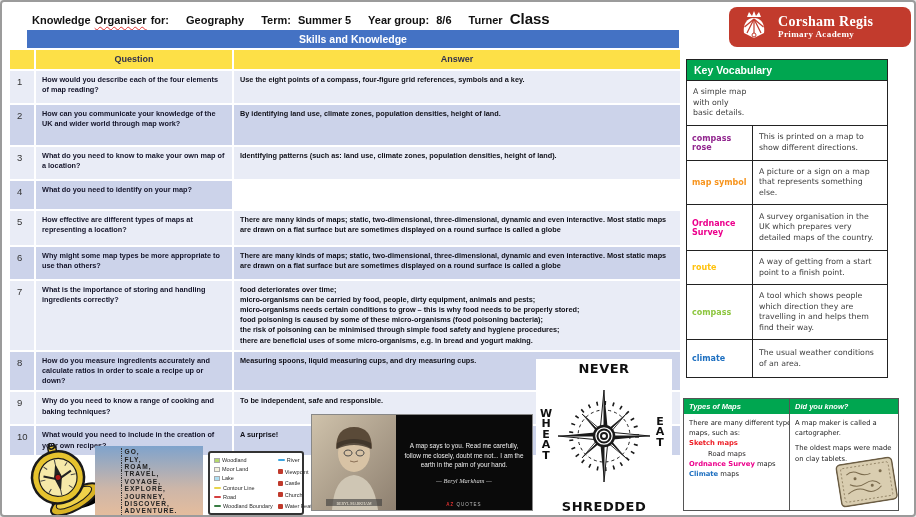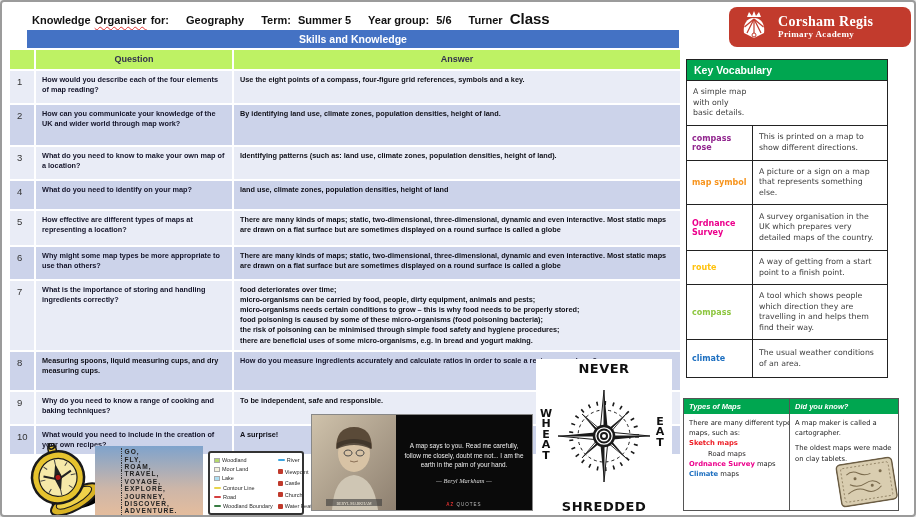--- a/index.html
+++ b/index.html
@@ -26,21 +26,21 @@
   
   .banner { position:absolute; left:25px; top:28px; width:652px; height:18px; background:#4472c4;
             color:#fff; font-weight:bold; font-size:10.5px; display:flex; align-items:center; justify-content:center; }
 
   
   .qa-table { position:absolute; left:8px; top:48px; width:670px; }
   .qa-row { display:grid; grid-template-columns:24px 196px 1fr; gap:2px; margin-bottom:2px; background:#fff; }
   .qa-cell { padding:4px 6px; font-size:7.3px; font-weight:bold; color:#15152a; line-height:1.4; }
   .qa-num { font-size:9.5px; font-weight:normal; color:#333; padding:4px 2px 4px 7px; }
   .qa-ans { white-space:pre-line; color:#101018; }
-  .hdr-row .qa-cell { background:#bef264; font-size:9px; font-weight:bold; color:#33334d;
+  .hdr-row .qa-cell { background:#fde047; font-size:9px; font-weight:bold; color:#33334d;
                       display:flex; align-items:center; justify-content:center; padding:3px; }
   .row-odd .qa-cell { background:#e9ecf6; }
   .row-even .qa-cell { background:#ccd3ea; }
   .rh1 .qa-cell{min-height:32px} .rh2 .qa-cell{min-height:40px} .rh3 .qa-cell{min-height:32px}
   .rh4 .qa-cell{min-height:28px} .rh5 .qa-cell{min-height:34px} .rh6 .qa-cell{min-height:32px}
   .rh7 .qa-cell{min-height:66px} .rh8 .qa-cell{min-height:38px} .rh9 .qa-cell{min-height:32px}
   .rh10 .qa-cell{min-height:24px}
 
   
   .vocab { position:absolute; left:684px; top:57px; width:202px; border:1px solid #222; background:#fff; }
@@ -100,21 +100,21 @@
 <body>
 
 <div id="canvas">
 
   <div class="doc-header">
     <span>Knowledge</span><span class="wavy">Organiser</span><span class="hdr-gap">for:</span>
     <span class="hdr-gap">Geography</span>
     <span>Term:</span>
     <span class="hdr-gap">Summer 5</span>
     <span>Year group:</span>
-    <span class="hdr-gap">5/6</span>
+    <span class="hdr-gap">8/6</span>
     <span>Turner</span>
     <span class="hdr-class">Class</span>
   </div>
 
   <div class="logo">
     <span>
       <svg width="34" height="32" viewBox="0 0 34 32">
         <path d="M10 8 L12 3 L15 7 L17 2 L19 7 L22 3 L24 8 Z" fill="#fff"></path>
         <path d="M17 9 C8 9 6 18 7 24 L17 29 L27 24 C28 18 26 9 17 9 Z" fill="#fff"></path>
         <g stroke="#c23b2d" stroke-width="1.2">
@@ -153,21 +153,20 @@
       <div class="qa-cell qa-ans">By identifying land use, climate zones, population densities, height of land.</div>
     </div>
     <div class="qa-row row-odd rh3">
       <div class="qa-cell qa-num">3</div>
       <div class="qa-cell">What do you need to know to make your own map of a location?</div>
       <div class="qa-cell qa-ans">Identifying patterns (such as: land use, climate zones, population densities, height of land).</div>
     </div>
     <div class="qa-row row-even rh4">
       <div class="qa-cell qa-num">4</div>
       <div class="qa-cell">What do you need to identify on your map?</div>
-      <div class="qa-cell qa-ans">land use, climate zones, population densities, height of land</div>
     </div>
     <div class="qa-row row-odd rh5">
       <div class="qa-cell qa-num">5</div>
       <div class="qa-cell">How effective are different types of maps at representing a location?</div>
       <div class="qa-cell qa-ans">There are many kinds of maps; static, two-dimensional, three-dimensional, dynamic and even interactive. Most static maps are drawn on a flat surface but are sometimes displayed on a round surface is called a globe</div>
     </div>
     <div class="qa-row row-even rh6">
       <div class="qa-cell qa-num">6</div>
       <div class="qa-cell">Why might some map types be more appropriate to use than others?</div>
       <div class="qa-cell qa-ans">There are many kinds of maps; static, two-dimensional, three-dimensional, dynamic and even interactive. Most static maps are drawn on a flat surface but are sometimes displayed on a round surface is called a globe</div>
@@ -177,22 +176,22 @@
       <div class="qa-cell">What is the importance of storing and handling ingredients correctly?</div>
       <div class="qa-cell qa-ans">food deteriorates over time;
 micro-organisms can be carried by food, people, dirty equipment, animals and pests;
 micro-organisms needs certain conditions to grow – this is why food needs to be properly stored;
 food poisoning is caused by some of these micro-organisms (food poisoning bacteria);
 the risk of poisoning can be minimised through simple food safety and hygiene procedures;
 there are beneficial uses of some micro-organisms, e.g. in bread and yogurt making.</div>
     </div>
     <div class="qa-row row-even rh8">
       <div class="qa-cell qa-num">8</div>
+      <div class="qa-cell">How do you measure ingredients accurately and calculate ratios in order to scale a recipe up or down?</div>
       <div class="qa-cell qa-ans">Measuring spoons, liquid measuring cups, and dry measuring cups.</div>
-      <div class="qa-cell">How do you measure ingredients accurately and calculate ratios in order to scale a recipe up or down?</div>
     </div>
     <div class="qa-row row-odd rh9">
       <div class="qa-cell qa-num">9</div>
       <div class="qa-cell">Why do you need to know a range of cooking and baking techniques?</div>
       <div class="qa-cell qa-ans">To be independent, safe and responsible.</div>
     </div>
     <div class="qa-row row-even rh10">
       <div class="qa-cell qa-num">10</div>
       <div class="qa-cell">What would you need to include in the creation of your own recipes?</div>
       <div class="qa-cell qa-ans">A surprise!</div>

